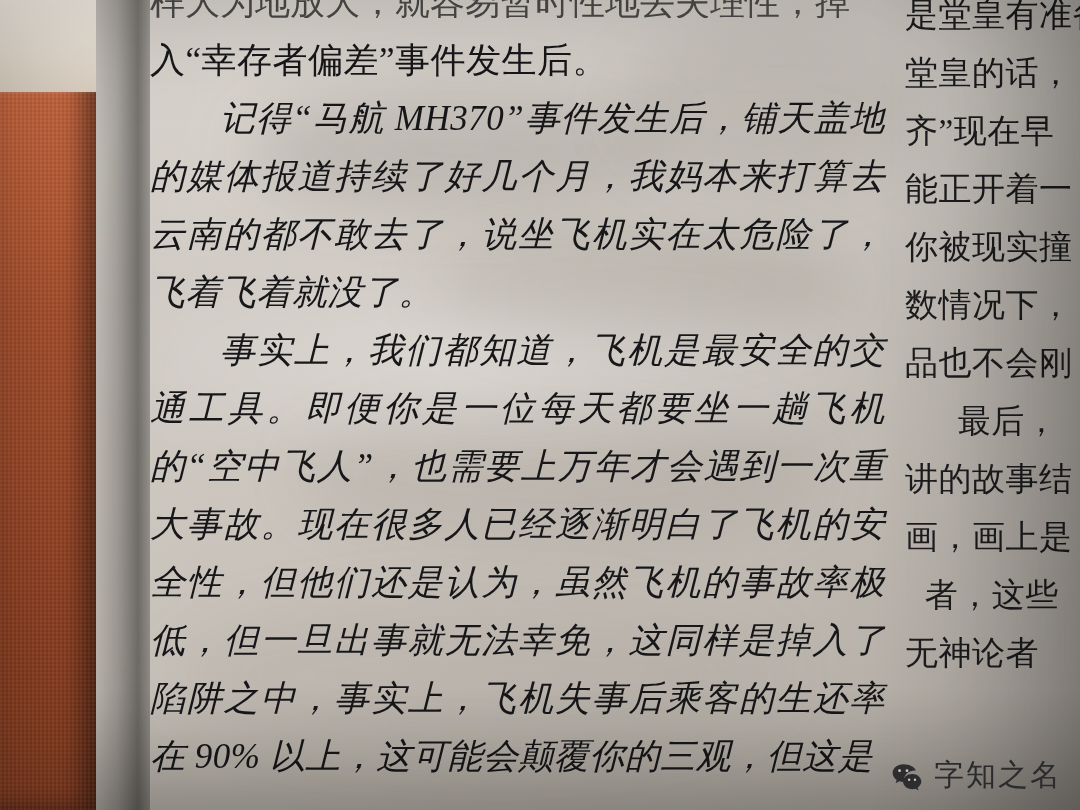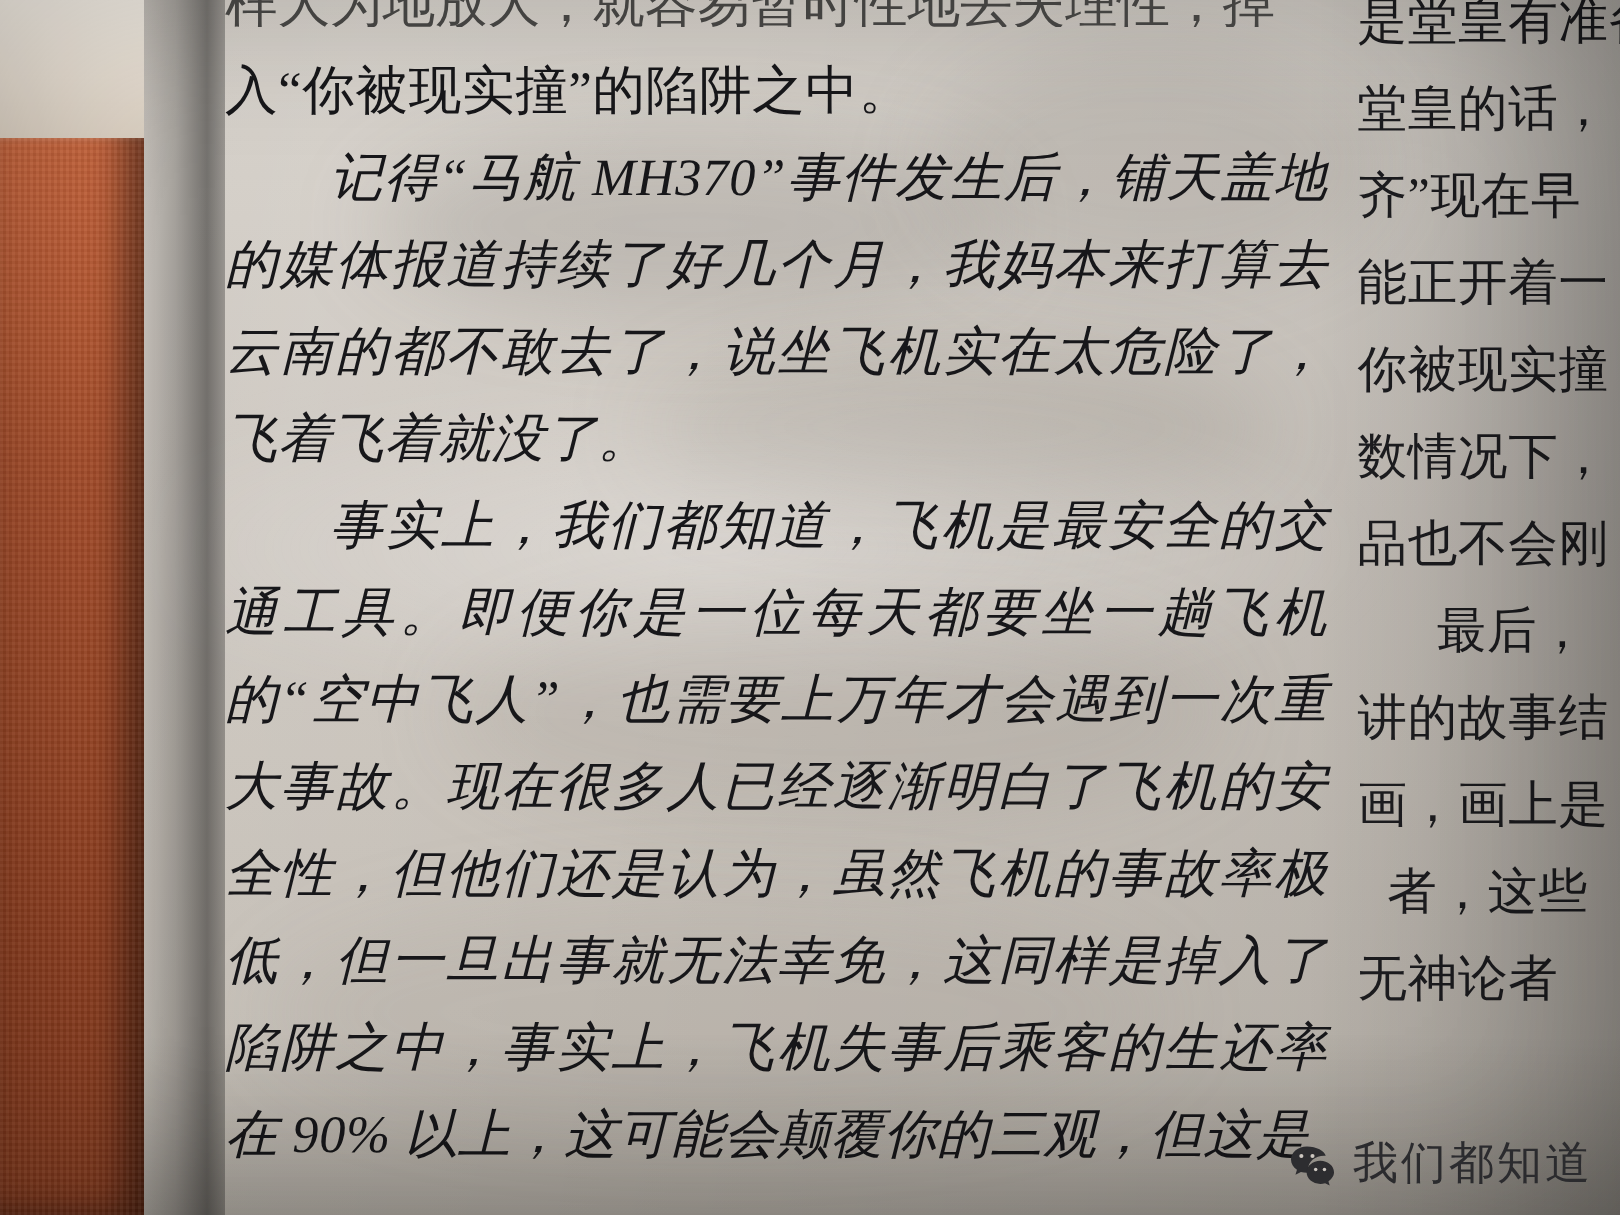--- a/index.html
+++ b/index.html
@@ -207,21 +207,21 @@
   <div class="blotch b2"></div>
   <div class="blotch b3"></div>
   <div class="blotch b4"></div>
   <div class="glare"></div>
 
   <div class="cropline">
     <span class="faded">样大为地放大，就容易暂时性地丢失理性，掉</span>
   </div>
 
   <div class="col main-col">
-    <p style="margin-top:44px">入“你被现实撞”的陷阱之中。</p>
+    <p style="margin-top:44px">入“幸存者偏差”事件发生后。</p>
     <p class="indent">记得“马航 MH370”事件发生后，铺天盖地的媒体报道持续了好几个月，我妈本来打算去云南的都不敢去了，说坐飞机实在太危险了，飞着飞着就没了。</p>
     <p class="indent">事实上，我们都知道，飞机是最安全的交通工具。即便你是一位每天都要坐一趟飞机的“空中飞人”，也需要上万年才会遇到一次重大事故。现在很多人已经逐渐明白了飞机的安全性，但他们还是认为，虽然飞机的事故率极低，但一旦出事就无法幸免，这同样是掉入了陷阱之中，事实上，飞机失事后乘客的生还率在 90% 以上，这可能会颠覆你的三观，但这是</p>
   </div>
 
   <div class="col side-col">
     <p style="margin-top:0">是堂皇有准备</p>
     <p>堂皇的话，</p>
     <p>齐”现在早</p>
     <p>能正开着一</p>
     <p>你被现实撞</p>
@@ -251,16 +251,16 @@
     <span>
       <svg class="wechat-icon" viewBox="0 0 64 64" aria-hidden="true">
         <path d="M25 10C13.9 10 5 17.4 5 26.5c0 5.2 2.9 9.8 7.5 12.8l-1.9 6.2 6.9-3.6c2.3.6 4.8 1 7.5 1 .8 0 1.6 0 2.4-.1-.5-1.5-.8-3-.8-4.6 0-9.2 8.9-16.6 20-16.6.7 0 1.3 0 2 .1C47.1 15.6 37 10 25 10z" fill="#2d2d30"></path>
         <circle cx="18" cy="22" r="2.6" fill="#cdc7c0"></circle>
         <circle cx="32" cy="22" r="2.6" fill="#cdc7c0"></circle>
         <path d="M59 42.5C59 34.5 51.3 28 41.8 28S24.6 34.5 24.6 42.5 32.3 57 41.8 57c2.1 0 4.2-.3 6-.9l5.8 3-1.6-5.1c3.1-2.6 7-6.3 7-11.5z" fill="#2d2d30"></path>
         <circle cx="36" cy="39" r="2.2" fill="#cdc7c0"></circle>
         <circle cx="47" cy="39" r="2.2" fill="#cdc7c0"></circle>
       </svg>
     </span>
-    <span class="wm-text">我们都知道</span>
+    <span class="wm-text">字知之名</span>
   </div>
 
 </div>
 
 </body></html>

